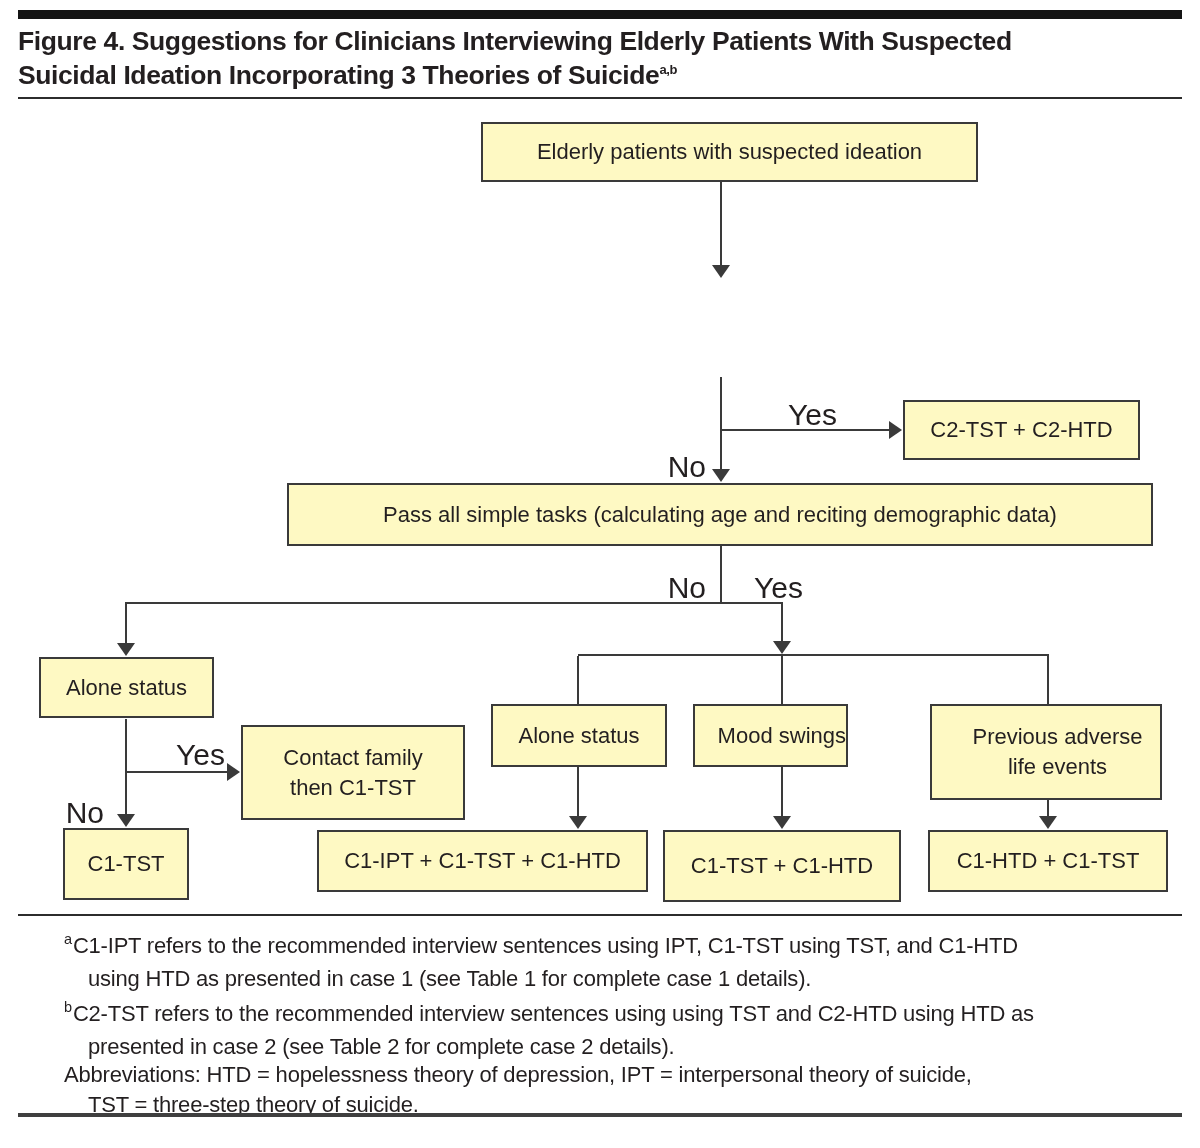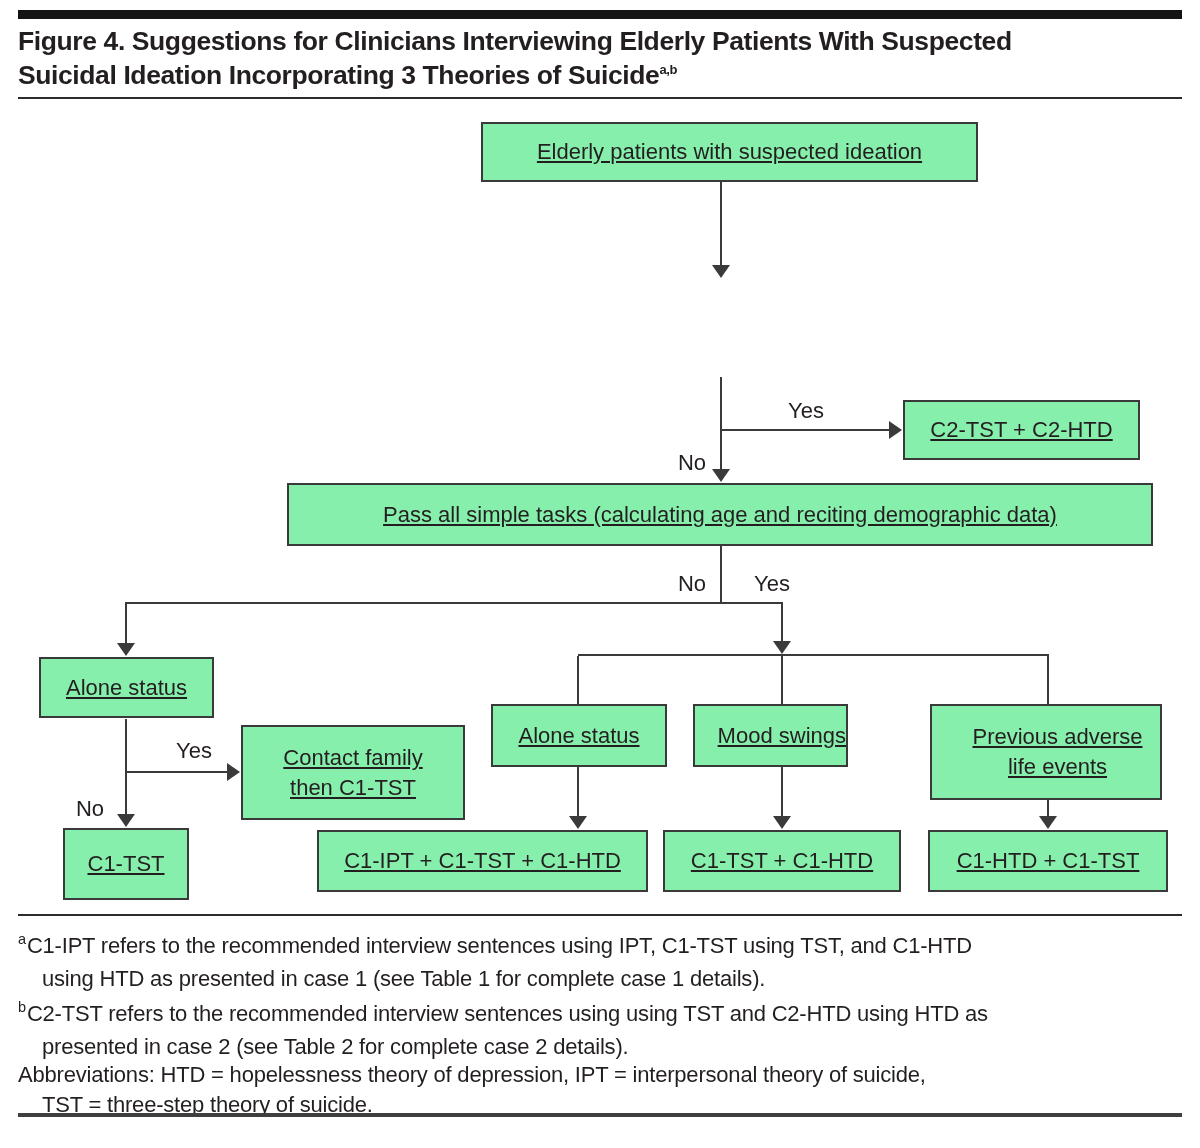--- a/index.html
+++ b/index.html
@@ -17,34 +17,34 @@
   .topbar{position:absolute;left:18px;top:10px;width:1164px;height:9px;background:var(--bar);}
   .figtitle{
     position:absolute;left:18px;top:24px;width:1170px;
     font-size:26.5px;line-height:34px;font-weight:bold;letter-spacing:-0.4px;color:var(--ink);
   }
   .figtitle sup{font-size:13px;line-height:0;}
   .title-rule{position:absolute;left:18px;top:97px;width:1164px;height:2px;background:#2c2c2c;}
 
   
   .box{
-    position:absolute;background:#86efac;border:2px solid var(--line);box-sizing:border-box;
+    position:absolute;background:#fef9c3;border:2px solid var(--line);box-sizing:border-box;
     display:flex;flex-direction:column;align-items:center;justify-content:center;
-    text-align:center;font-size:22px;line-height:30px;color:var(--ink);text-decoration:underline;
+    text-align:center;font-size:22px;line-height:30px;color:var(--ink);
   }
   .v{position:absolute;width:2px;background:var(--line);}
   .h{position:absolute;height:2px;background:var(--line);}
   .ad{position:absolute;width:0;height:0;border-left:9px solid transparent;border-right:9px solid transparent;border-top:13px solid var(--line);}
   .ar{position:absolute;width:0;height:0;border-top:9px solid transparent;border-bottom:9px solid transparent;border-left:13px solid var(--line);}
-  .lbl{position:absolute;font-size:22px;color:var(--ink);white-space:nowrap;}
+  .lbl{position:absolute;font-size:30px;color:var(--ink);white-space:nowrap;}
   .lbl.r{text-align:right;}
 
   
   .fn-sep{position:absolute;left:18px;top:914px;width:1164px;height:2px;background:#2c2c2c;}
-  .fn{position:absolute;font-size:22px;color:var(--ink);white-space:nowrap;letter-spacing:-0.2px;}
+  .fn{position:absolute;font-size:22px;color:var(--ink);white-space:nowrap;letter-spacing:-0.2px;margin-left:46px;}
   .fn sup{font-size:14.5px;position:relative;top:-1px;margin-right:1px;}
   .bottom-rule{position:absolute;left:18px;top:1113px;width:1164px;height:4px;background:#3f3f3f;}
 </style>
 </head>
 <body>
 
 <div class="page">
 
   <div class="topbar"></div>
 
@@ -136,21 +136,21 @@
 
   <div class="box" style="left:930px;top:704px;width:232px;height:96px;padding-left:23px;">
     <span>Previous adverse</span>
     <span>life events</span>
   </div>
 
   <div class="box" style="left:317px;top:830px;width:331px;height:62px;">
     <span>C1-IPT + C1-TST + C1-HTD</span>
   </div>
 
-  <div class="box" style="left:663px;top:830px;width:238px;height:62px;">
+  <div class="box" style="left:663px;top:830px;width:238px;height:72px;">
     <span>C1-TST + C1-HTD</span>
   </div>
 
   <div class="box" style="left:928px;top:830px;width:240px;height:62px;">
     <span>C1-HTD + C1-TST</span>
   </div>
 
   <div class="fn-sep"></div>
 
   <div class="fn" style="left:18px;top:932px;">

